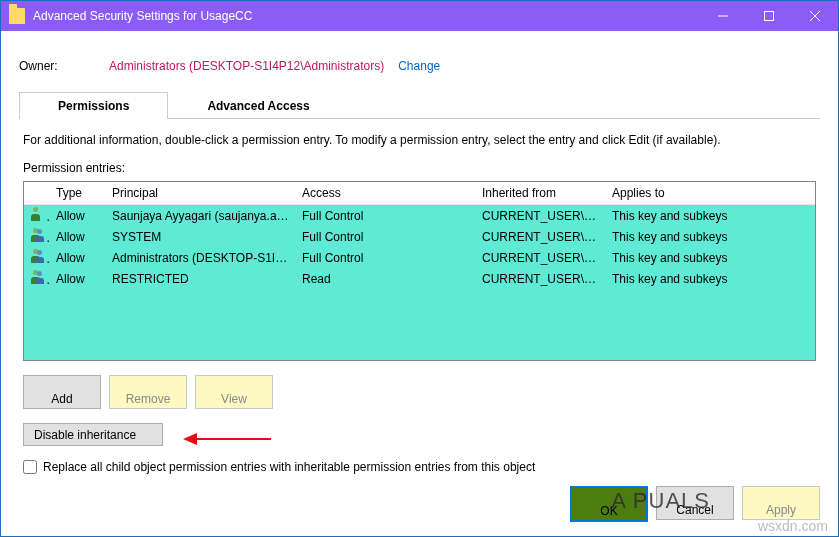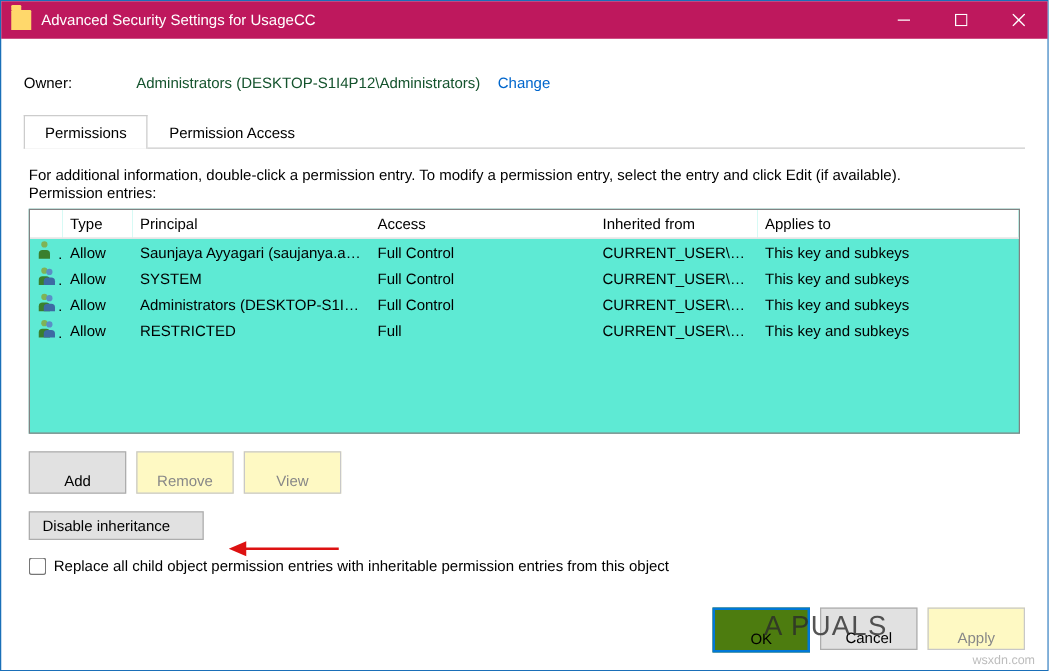--- a/index.html
+++ b/index.html
@@ -14,21 +14,21 @@
     width: 839px;
     height: 537px;
     border: 1px solid #1a6fb8;
     position: relative;
     background: #fff;
     display: flex;
     flex-direction: column;
   }
   .titlebar {
     height: 30px;
-    background: #be185d;
+    background: #8b5cf6;
     color: #fff;
     display: flex;
     align-items: center;
     padding-left: 8px;
   }
   .titlebar .folder-icon {
     width: 16px; height: 16px;
     background: #ffd86b;
     border-radius: 1px 1px 0 0;
     position: relative;
@@ -56,45 +56,46 @@
     display: flex;
     flex-direction: column;
   }
   .owner-row {
     display: flex;
     align-items: center;
     margin: 10px 0 18px 0;
     font-size: 12px;
   }
   .owner-row .label { width: 90px; }
-  .owner-row .value { color: #14532d; }
+  .owner-row .value { color: #be185d; }
   .owner-row .change { color: #0066cc; margin-left: 14px; cursor: pointer; }
   .tabstrip {
     display: flex;
     border-bottom: 1px solid #ccc;
     position: relative;
   }
   .tab {
-    padding: 6px 16px;
+    padding: 6px 38px;
     font-size: 12px;
     cursor: pointer;
     border: 1px solid transparent;
     border-bottom: none;
     background: transparent;
     position: relative;
     top: 1px;
+    font-weight: bold;
   }
   .tab.active {
     border-color: #ccc;
     background: #fff;
   }
   .section-body {
     padding: 14px 4px 8px 4px;
   }
-  .info-text { }
+  .info-text { margin-bottom: 14px; }
   .entries-label { margin-bottom: 6px; }
   .table-wrap {
     border: 1px solid #828282;
     height: 180px;
     overflow: hidden;
     background: #5eead4;
   }
   table {
     width: 100%;
     border-collapse: collapse;
@@ -198,21 +199,21 @@
   .arrow-annot {
     position: absolute;
     left: 182px;
     top: 428px;
     pointer-events: none;
   }
   .watermark {
     position: absolute;
     right: 10px;
     bottom: 2px;
-    font-size: 10px;
+    font-size: 14px;
     color: #bdbdbd;
   }
   col.c-icon { width: 26px; }
   col.c-type { width: 56px; }
   col.c-principal { width: 190px; }
   col.c-access { width: 180px; }
   col.c-inherited { width: 130px; }
   col.c-applies { }
 </style>
 </head>
@@ -246,21 +247,21 @@
   <div class="content">
 
     <div class="owner-row">
       <span class="label">Owner:</span>
       <span class="value">Administrators (DESKTOP-S1I4P12\Administrators)</span>
       <span class="change">Change</span>
     </div>
 
     <div class="tabstrip">
       <div class="tab active">Permissions</div>
-      <div class="tab">Permission Access</div>
+      <div class="tab">Advanced Access</div>
     </div>
 
     <div class="section-body">
       <div class="info-text">For additional information, double-click a permission entry. To modify a permission entry, select the entry and click Edit (if available).</div>
       <div class="entries-label">Permission entries:</div>
 
       <div class="table-wrap">
         <table>
           <colgroup>
             <col class="c-icon">
@@ -302,21 +303,21 @@
                 <td>Allow</td>
                 <td>Administrators (DESKTOP-S1I4P1...</td>
                 <td>Full Control</td>
                 <td>CURRENT_USER\SOFTWA...</td>
                 <td>This key and subkeys</td>
               </tr>
               <tr>
                 <td class="icon-cell"><span class="person-icon multi"><span class="head"></span><span class="body"></span><span class="head2"></span><span class="body2"></span></span></td>
                 <td>Allow</td>
                 <td>RESTRICTED</td>
-                <td>Full</td>
+                <td>Read</td>
                 <td>CURRENT_USER\SOFTWA...</td>
                 <td>This key and subkeys</td>
               </tr>
             </tbody>
         </table>
       </div>
 
       <div class="btn-row">
         <button class="btn">Add</button>
         <button class="btn" disabled="">Remove</button>

